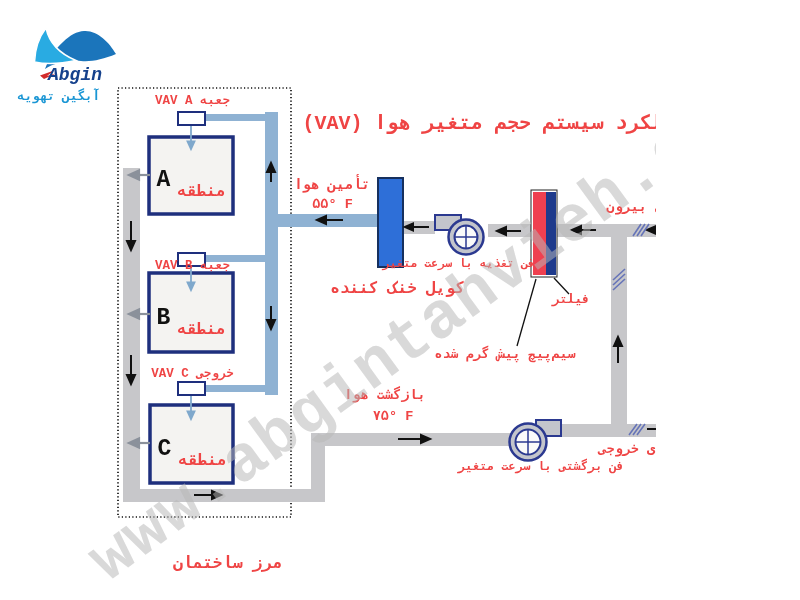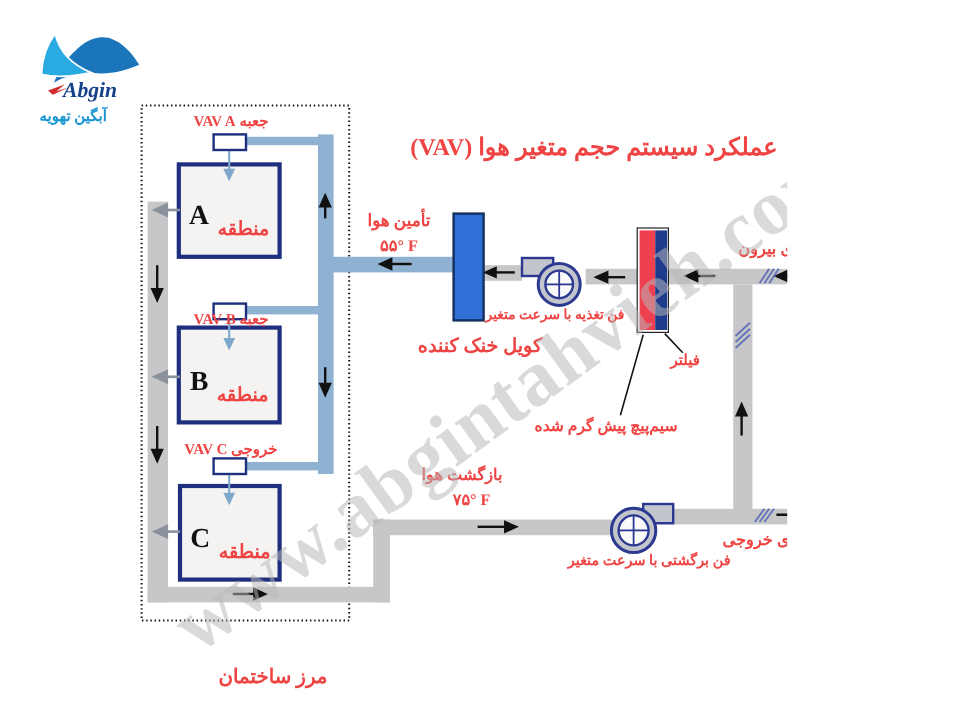--- a/index.html
+++ b/index.html
@@ -1,17 +1,17 @@
 <!DOCTYPE html>
 <html><head>
 <meta charset="utf-8">
 <style>
   html,body{margin:0;padding:0;background:#fff;}
   #stage{position:relative;width:656px;height:600px;background:#fff;overflow:hidden;
-         font-family:Liberation Serif, serif;}
+         font-family:Liberation Mono, monospace;}
   svg.layer{position:absolute;left:0;top:0;z-index:1;}
   .lbl{position:absolute;z-index:2;font-weight:bold;color:#ef4444;text-align:center;line-height:1.15;white-space:nowrap;}
   .rtl{direction:rtl;}
   #title{left:300px;top:112px;width:390px;font-size:20px;}
   .vavlbl{width:95px;font-size:12.5px;}
   #vav-a{left:145px;top:94px;}
   #vav-b{left:145px;top:232px;margin-top:27px;}
   #vav-c{left:145px;top:367px;}
   .zone-label{position:absolute;z-index:2;display:flex;direction:rtl;justify-content:center;align-items:center;gap:7px;width:84px;white-space:nowrap;}
   .zw{font-weight:bold;font-size:16px;color:#ef4444;margin-top:22px;}

